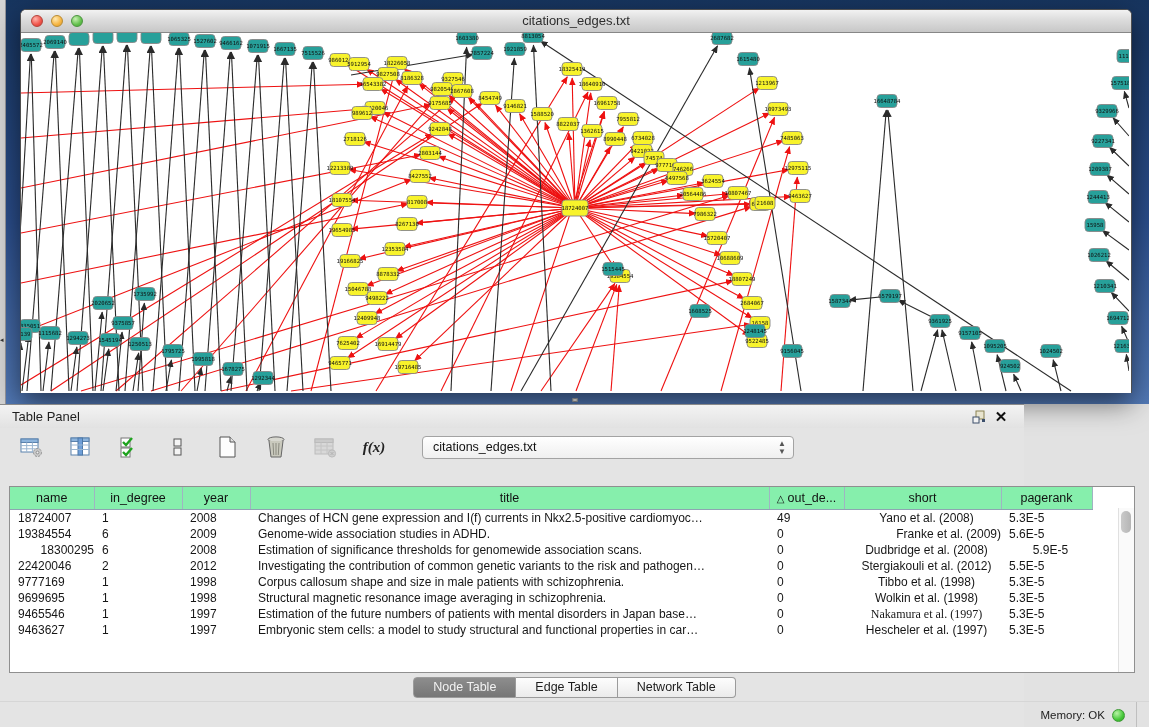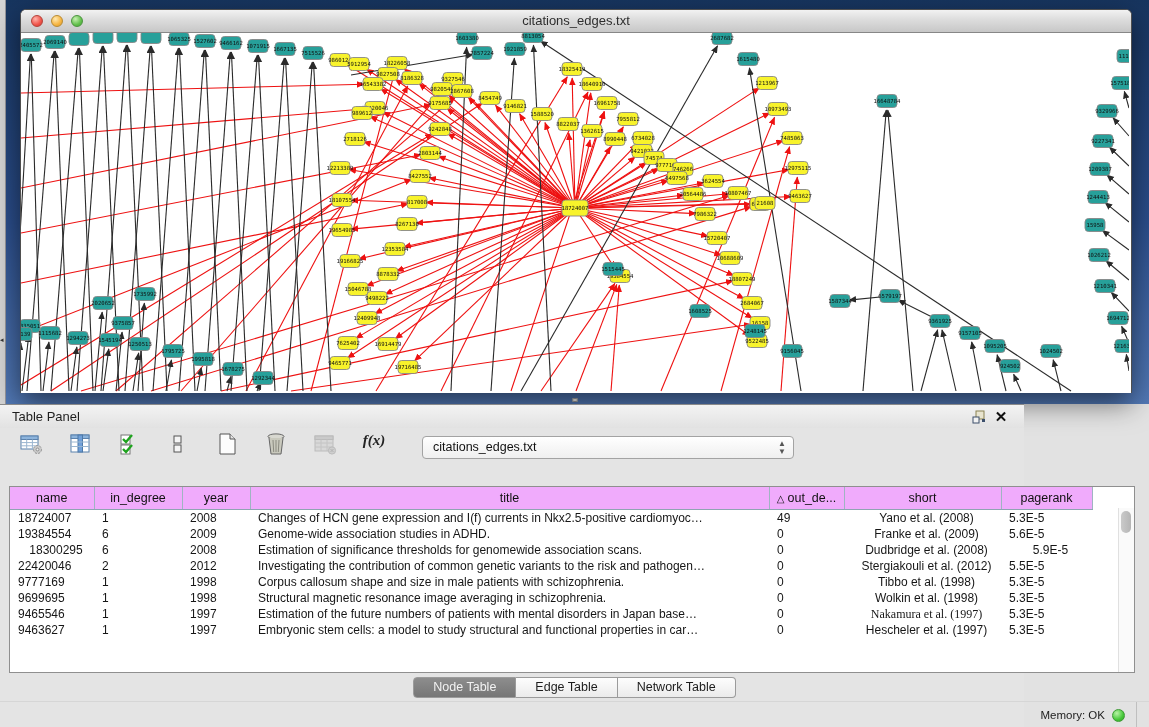--- a/index.html
+++ b/index.html
@@ -32,33 +32,33 @@
   .table-panel{position:absolute;left:0;top:404px;width:1024px;height:323px;
                background:#e4e4e4;border-top:1px solid #8a8a8a;}
   .panel-header{height:23px;display:flex;align-items:center;padding:0 12px;
                 font-size:13px;color:#1f1f1f;
                 background:linear-gradient(180deg,#f3f3f3,#e2e2e2);}
   .panel-header .spacer{flex:1;}
   .hdr-btn{width:22px;height:18px;display:flex;align-items:center;justify-content:center;cursor:default;}
   .close-x{font-size:15px;font-weight:bold;color:#111;line-height:15px;}
 
   .toolbar{height:38px;display:flex;align-items:center;padding-left:16px;}
-  .tb-icon{width:30px;height:30px;display:flex;align-items:flex-start;justify-content:center;margin-right:19px;}
+  .tb-icon{width:30px;height:30px;display:flex;align-items:center;justify-content:center;margin-right:19px;}
   .fx-glyph{font-family:"Liberation Serif",serif;font-style:italic;font-weight:bold;font-size:15px;color:#222;}
   .dropdown{width:372px;height:23px;margin-left:14px;box-sizing:border-box;
             background:linear-gradient(180deg,#ffffff,#efefef);
             border:1px solid #a3a3a3;border-radius:4px;display:flex;align-items:center;
             padding:0 22px 0 10px;font-size:12.5px;color:#111;position:relative;}
   .dd-stepper{position:absolute;right:7px;top:3px;display:flex;flex-direction:column;line-height:8px;
               font-size:8px;color:#555;}
 
   .table-wrap{position:absolute;left:9px;top:81px;width:1126px;height:187px;
               background:#fff;border:1px solid #8f8f8f;box-sizing:border-box;overflow:hidden;}
   table.cy-table{border-collapse:collapse;table-layout:fixed;font-size:12px;color:#161616;}
-  table.cy-table th{height:20px;background:#f0abfc;border-right:1px solid #9fb4c2;
+  table.cy-table th{height:20px;background:#86efac;border-right:1px solid #9fb4c2;
                     border-bottom:1px solid #8ea4b2;font-weight:normal;font-size:12.5px;
                     color:#111;text-align:center;overflow:hidden;white-space:nowrap;}
   table.cy-table td{height:16px;padding:0 0 0 8px;overflow:hidden;white-space:nowrap;
                     text-overflow:clip;border:none;}
   .sort-tri{font-size:10px;margin-right:3px;}
   .vscroll{position:absolute;right:0;top:21px;bottom:0;width:15px;background:#fafafa;
            border-left:1px solid #e0e0e0;}
   .vthumb{position:absolute;left:2px;top:3px;width:10px;height:22px;border-radius:6px;
           background:linear-gradient(90deg,#cacaca,#b5b5b5);}
 
@@ -621,25 +621,25 @@
               <td style="text-align: left; margin-left: 40px;">49</td>
               <td style="text-align: center;">Yano et al. (2008)</td>
               <td style="text-align: left;">5.3E-5</td>
             </tr>
             <tr>
               <td style="text-align: left;">19384554</td>
               <td style="text-align: left;">6</td>
               <td style="text-align: left;">2009</td>
               <td style="text-align: left;">Genome-wide association studies in ADHD.</td>
               <td style="text-align: left;">0</td>
-              <td style="text-align: center;">Franke et al. (2009)</td>
+              <td style="text-align: right;">Franke et al. (2009)</td>
               <td style="text-align: left;">5.6E-5</td>
             </tr>
             <tr>
-              <td style="text-align: center;">18300295</td>
+              <td style="text-align: right;">18300295</td>
               <td style="text-align: left;">6</td>
               <td style="text-align: left;">2008</td>
               <td style="text-align: left;">Estimation of significance thresholds for genomewide association scans.</td>
               <td style="text-align: left;">0</td>
               <td style="text-align: center;">Dudbridge et al. (2008)</td>
               <td style="text-align: center; margin-top: 24px;">5.9E-5</td>
             </tr>
             <tr>
               <td style="text-align: left;">22420046</td>
               <td style="text-align: left;">2</td>

